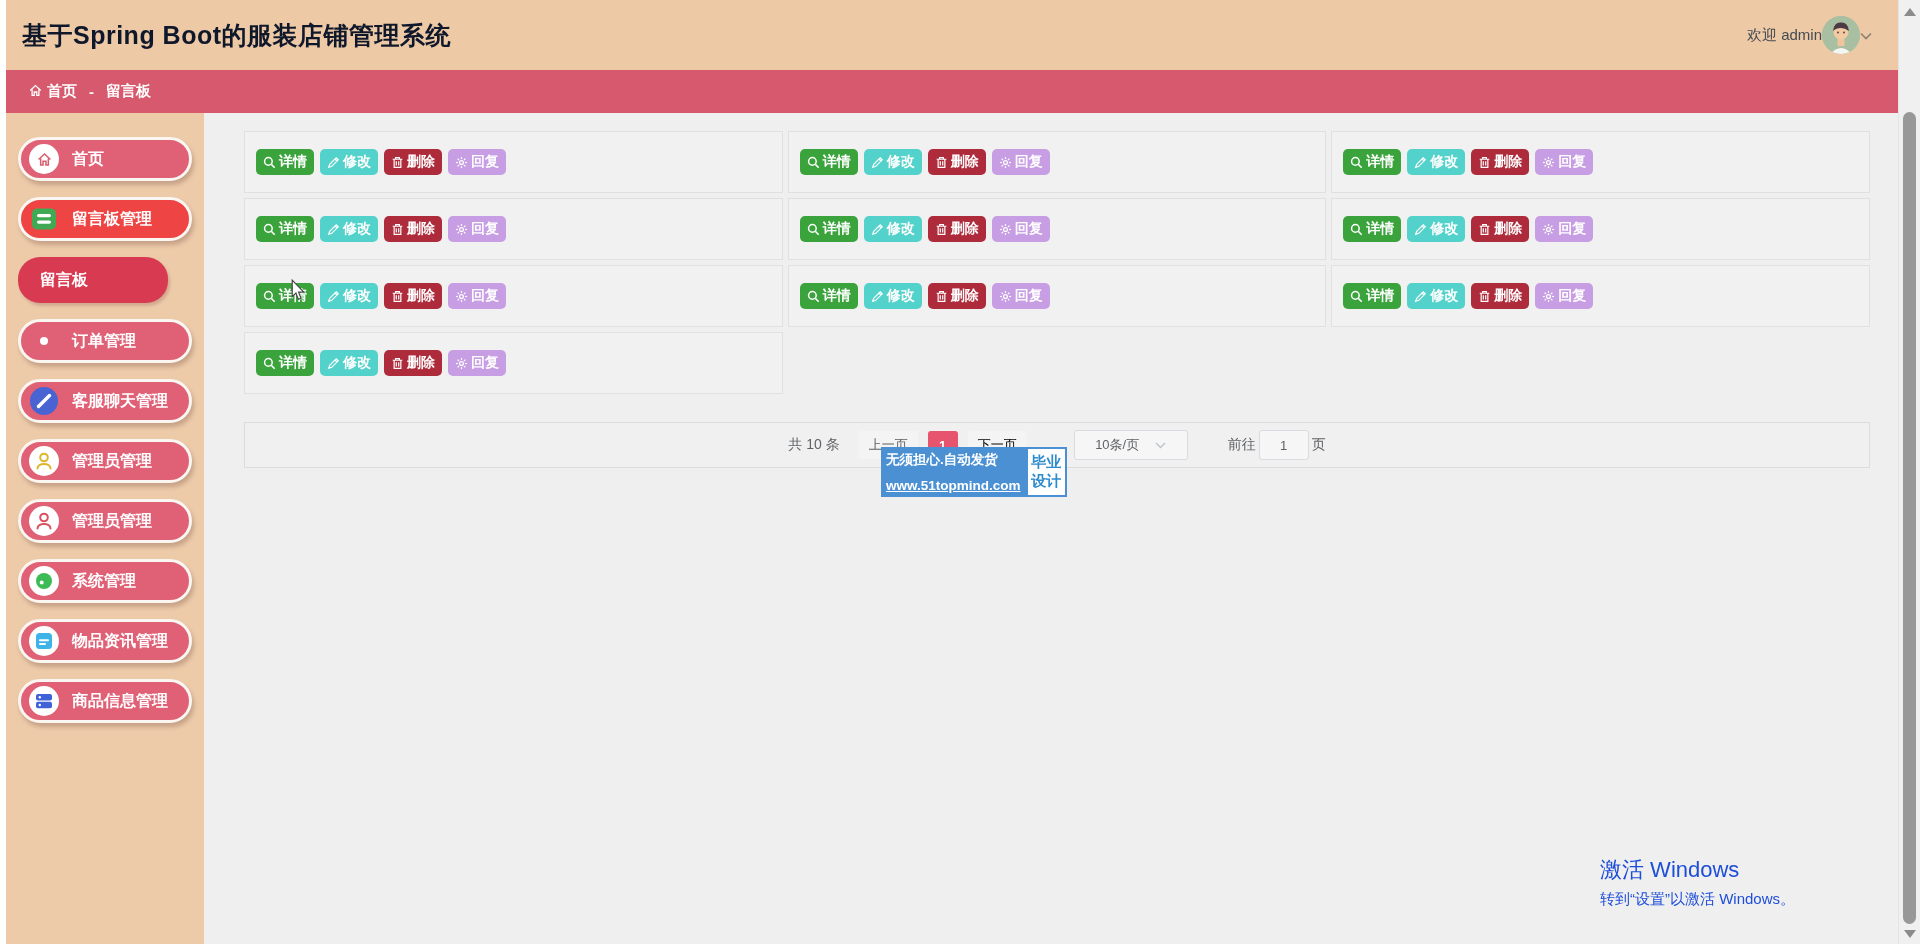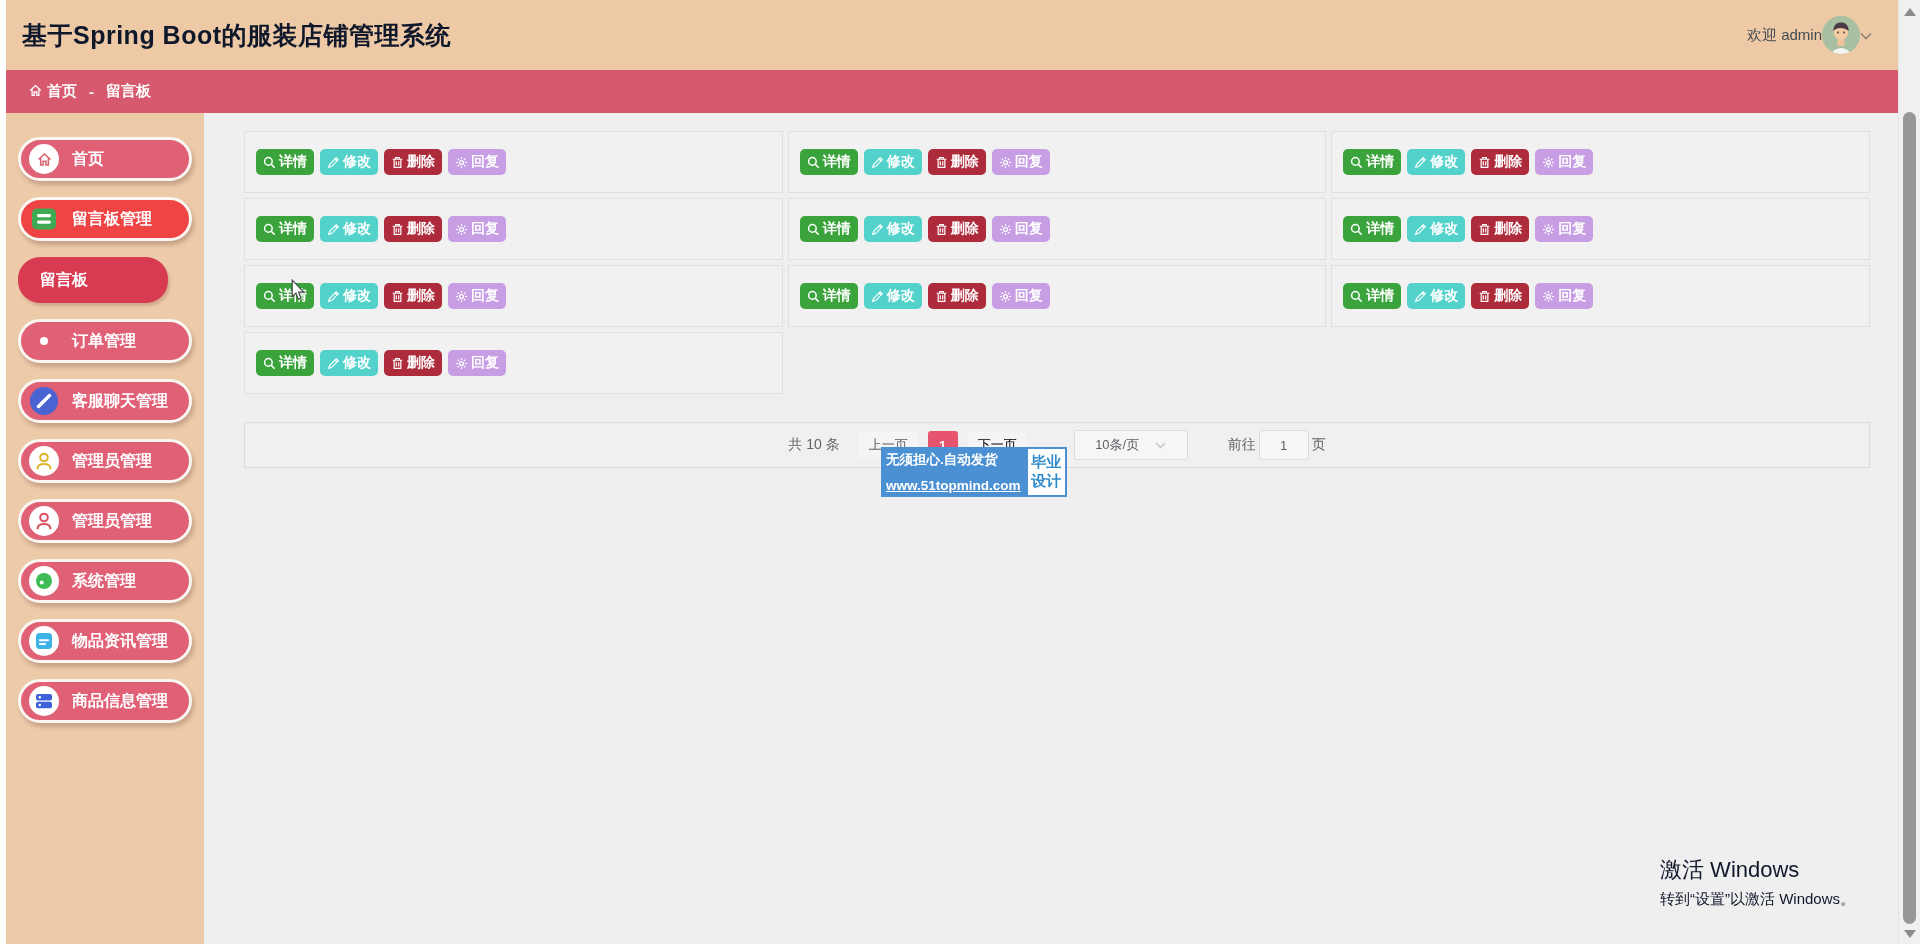--- a/index.html
+++ b/index.html
@@ -70,21 +70,21 @@
   .ad{position:absolute;left:677px;top:334px;width:186px;height:50px;display:flex;cursor:pointer;}
   .ad-left{flex:1;background:#4a90d2;color:#fff;display:flex;flex-direction:column;
         justify-content:center;padding:2px 5px;gap:1px;}
   .ad-l1{font-size:13.5px;font-weight:bold;white-space:nowrap;}
   .ad-l2{font-size:13.5px;font-weight:bold;text-decoration:underline;white-space:nowrap;margin-top:8px;}
   .ad-badge{width:44px;background:#fff;border:2px solid #4a90d2;box-sizing:border-box;color:#2f8ccc;
         font-weight:bold;font-size:15px;display:flex;flex-direction:column;align-items:center;
         justify-content:center;line-height:1.25;}
 
   
-  .wm{position:absolute;left:1456px;top:742px;color:#0f172a;}
+  .wm{position:absolute;left:1396px;top:742px;color:#1d4ed8;}
   .wm1{font-size:22px;}
   .wm2{font-size:15px;margin-top:5px;}
 
   
   .sb{position:absolute;right:0;top:0;width:22px;height:944px;background:#f0f0f0;
       border-left:1px solid #e4e4e4;box-sizing:border-box;}
   .sb-up,.sb-down{position:absolute;left:5px;width:0;height:0;border-left:6px solid transparent;
       border-right:6px solid transparent;}
   .sb-up{top:8px;border-bottom:8px solid #8b8b8b;}
   .sb-down{bottom:6px;border-top:8px solid #8b8b8b;}

